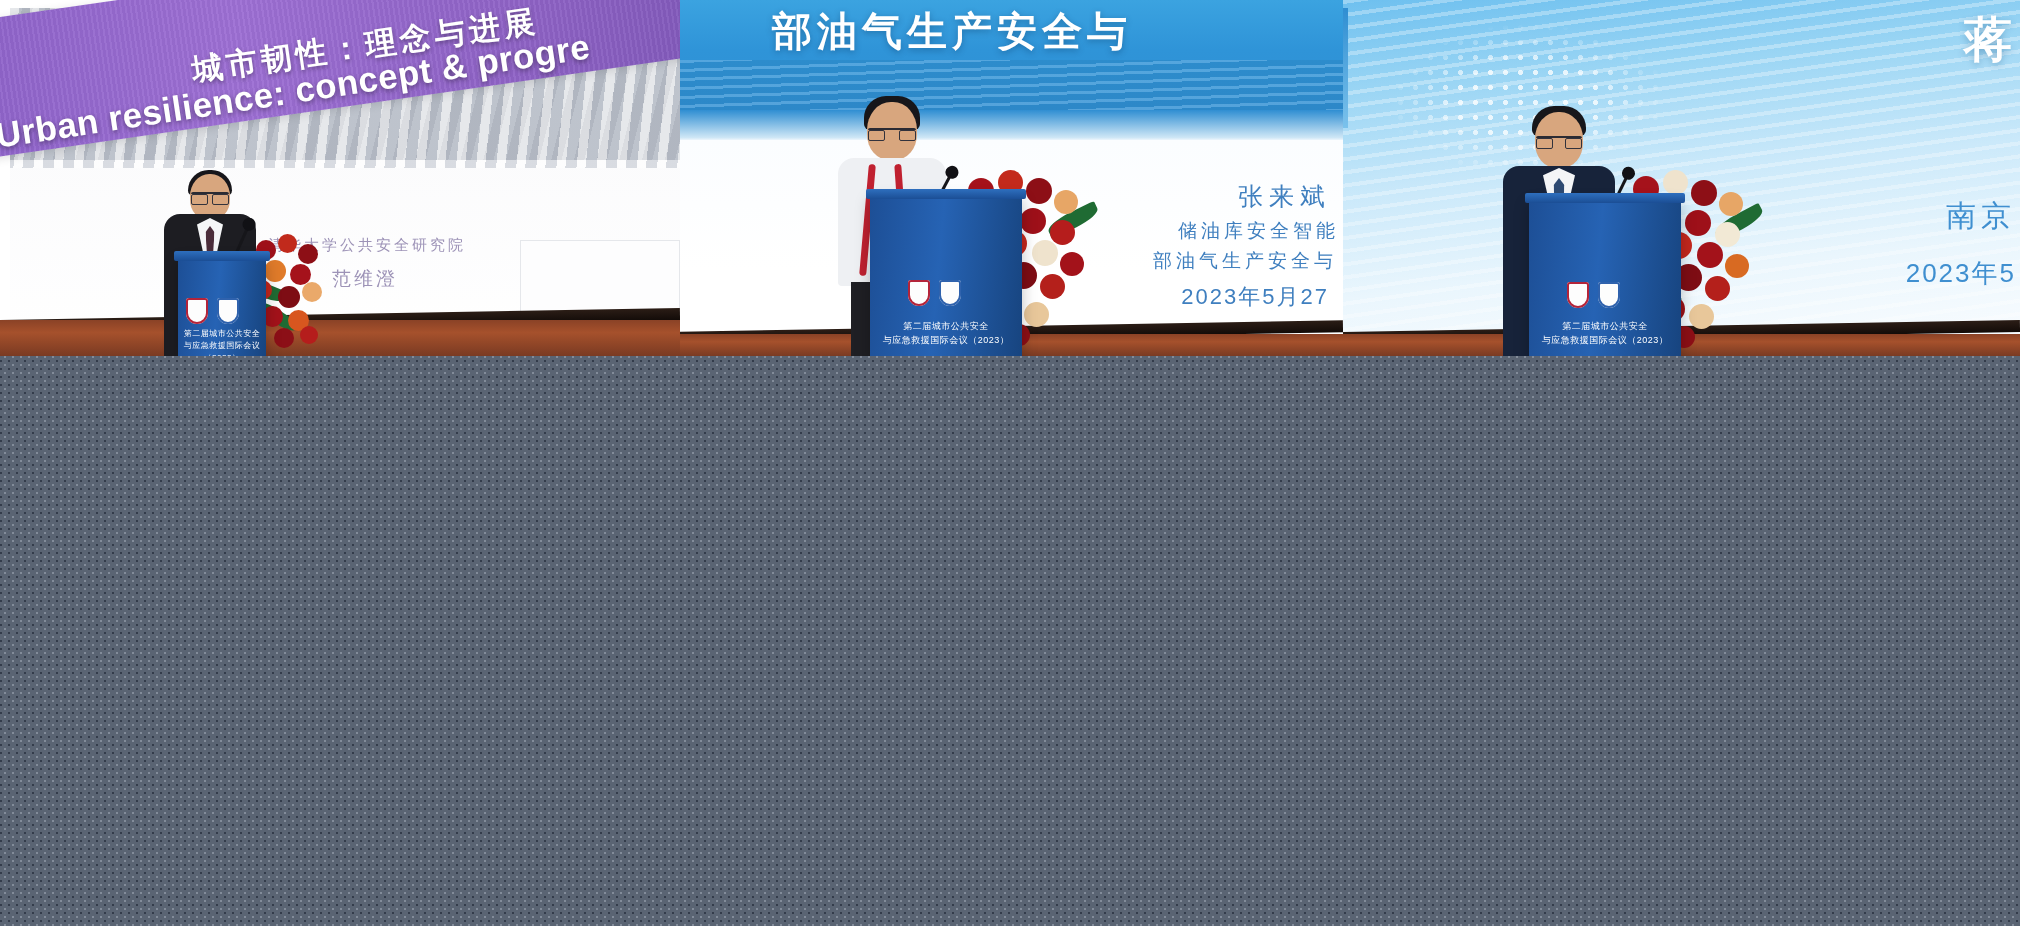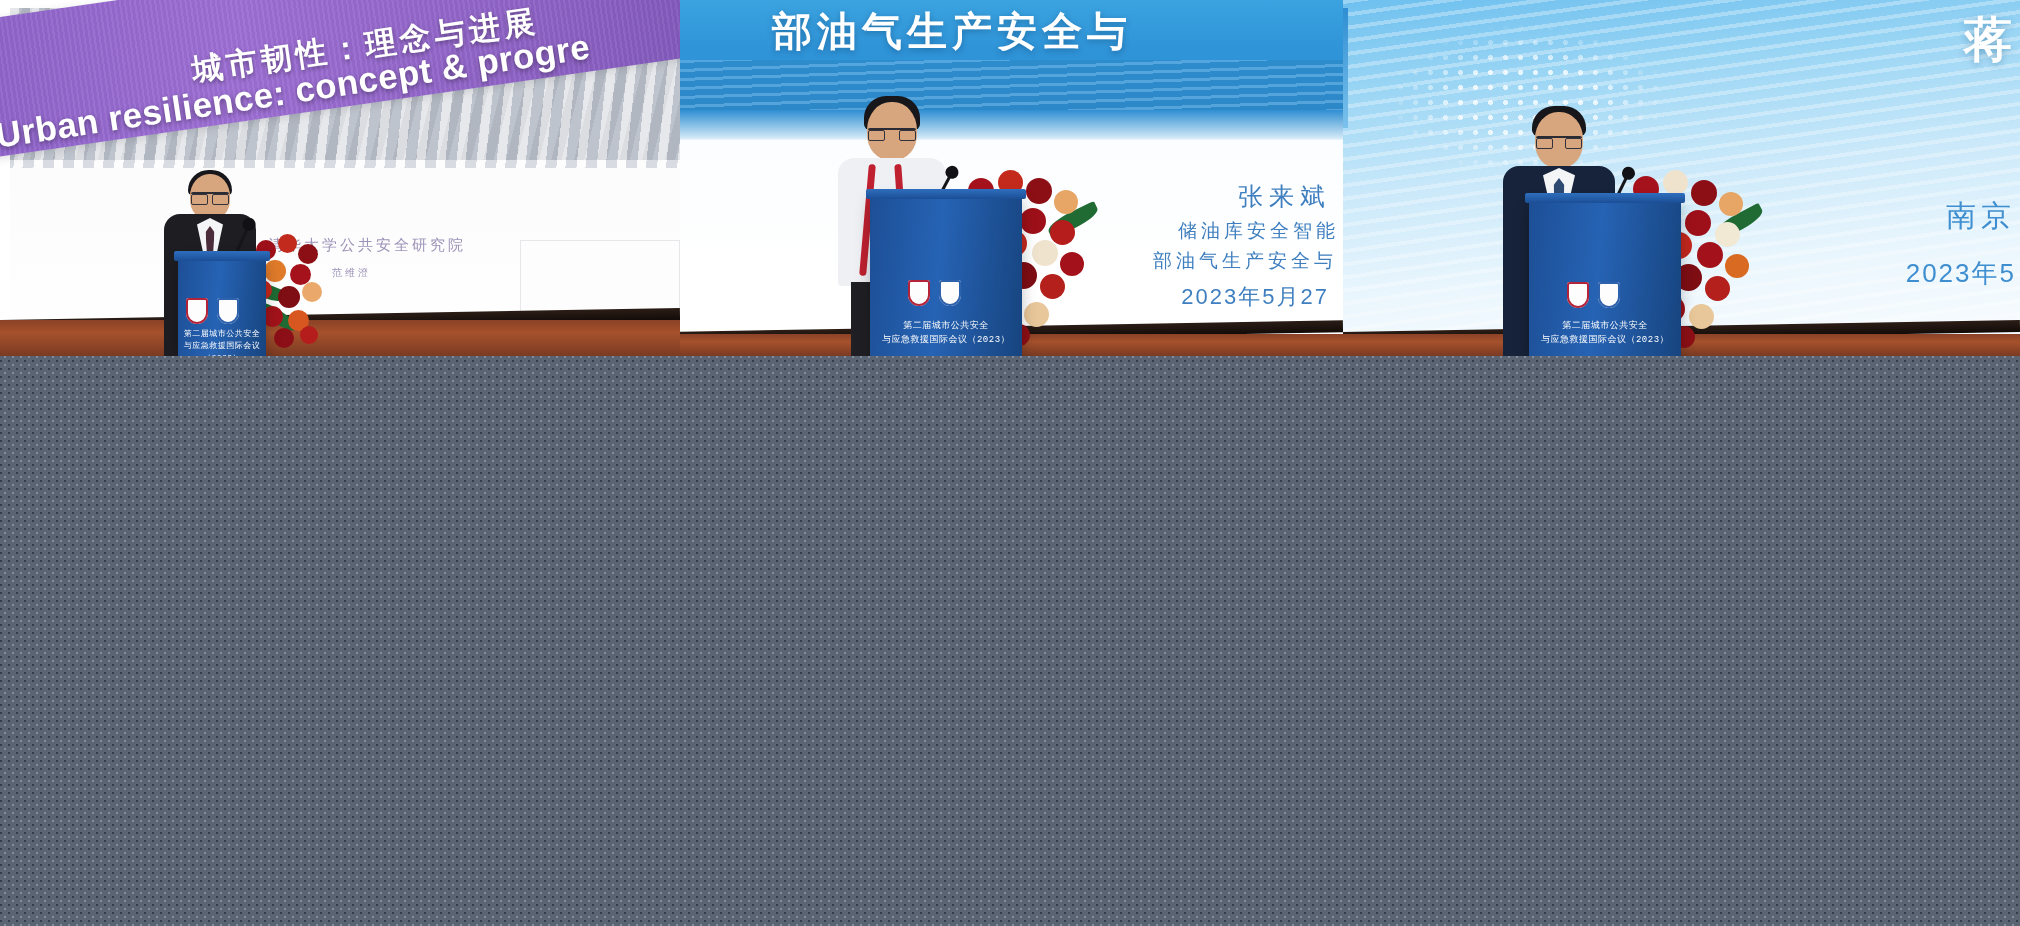--- a/index.html
+++ b/index.html
@@ -112,21 +112,21 @@
   .p1-logo .zh { color: #1a1a1a; font-size: 14px; font-weight: bold; letter-spacing: 1px; }
   .p1-logo .zh small { display:block; font-size:5px; font-weight: normal; letter-spacing:0; color:#4a4a4a; }
   .p1-logo .zh2 { color: #1a1a1a; font-size: 12px; font-weight: bold; }
 
   .p1-credit {
     position: absolute; left: 258px; top: 228px;
     color: #9d93b7; font-size: 15px; letter-spacing: 3px; white-space: nowrap;
   }
   .p1-credit2 {
     position: absolute; left: 322px; top: 258px;
-    color: #9d93b7; font-size: 10px; letter-spacing: 3px; white-space: nowrap;
+    color: #9d93b7; font-size: 19px; letter-spacing: 3px; white-space: nowrap;
   }
   .p1-whitebox {
     position:absolute; right: 0; top: 232px; width: 160px; height: 110px;
     border: 1px solid #e5e7eb; background: #fdfdfe;
   }
 
   
   .stage-floor {
     position: absolute; left: 0; right: 0; bottom: 0; height: 32px;
     background: linear-gradient(180deg,#8a4226 0%, #a6512c 35%, #7a3a22 100%);
@@ -172,21 +172,20 @@
   }
   .spk-tie {
     position:absolute; left:50%; transform:translateX(-50%);
     width: 9px; height: 44px; background:#4a2c3a;
     clip-path: polygon(50% 0,100% 14%,72% 100%,28% 100%,0 14%);
   }
   .podium {
     position: absolute;
     background: linear-gradient(95deg,#1d4f96 0%, #2663b4 45%, #17447f 100%);
     box-shadow: 0 4px 14px rgba(0,0,0,.25);
-    font-family: Liberation Mono, monospace;
   }
   .podium-top {
     position:absolute; left:-4px; right:-4px; top:-7px; height: 10px;
     background: linear-gradient(180deg,#2e6fbe,#1b4e95);
     border-radius: 2px;
   }
   .podium-emblems { position: absolute; display:flex; gap: 9px; }
   .emb {
     width: 22px; height: 26px; border-radius: 3px 3px 11px 11px;
     background: #fdfdfd; display:block;

